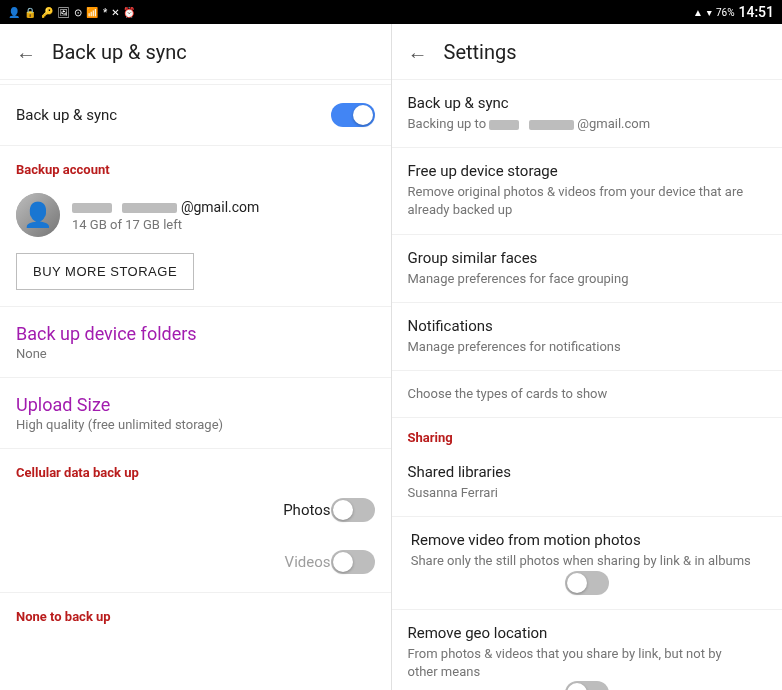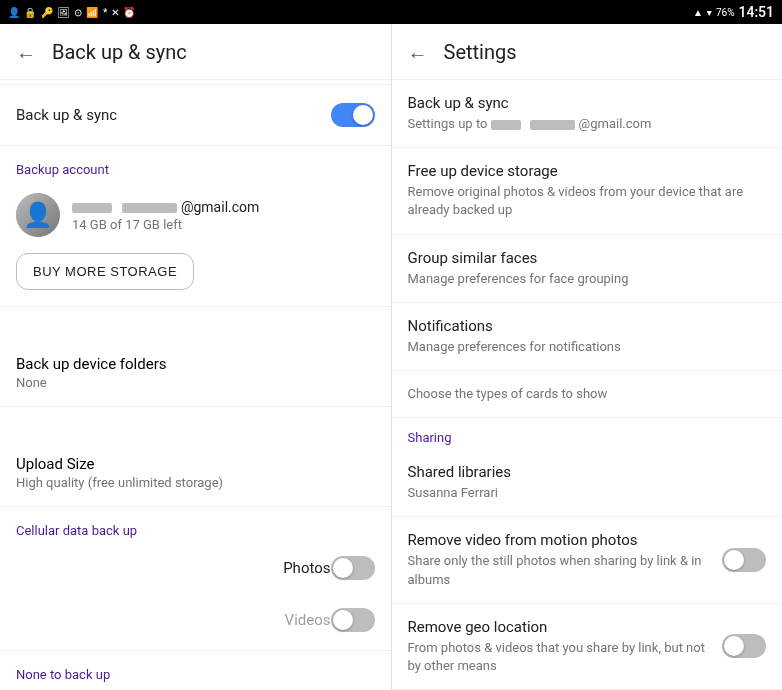--- a/index.html
+++ b/index.html
@@ -141,23 +141,23 @@
       top: 2px;
       box-shadow: 0 1px 3px rgba(0,0,0,0.3);
       transition: left 0.2s;
     }
     .toggle.on .toggle-thumb { left: 22px; }
     .toggle.off .toggle-thumb { left: 2px; }
 
     
     .section-heading {
       font-size: 13px;
-      color: #4c1d95;
+      color: #b91c1c;
       padding: 12px 16px 4px;
-      font-weight: 400;
+      font-weight: 700;
     }
 
     
     .account-row {
       display: flex;
       align-items: center;
       padding: 12px 16px;
       gap: 12px;
     }
     .avatar {
@@ -202,44 +202,43 @@
       border-radius: 2px;
       height: 10px;
       vertical-align: middle;
     }
 
     
     .outline-button {
       margin: 4px 16px 12px;
       border: 1px solid #bdbdbd;
       background: #fff;
-      border-radius: 12px;
+      border-radius: 0;
       padding: 10px 16px;
       font-size: 13px;
       color: #212121;
       font-weight: 500;
       letter-spacing: 0.5px;
       cursor: pointer;
       display: inline-block;
     }
 
     .divider {
       height: 1px;
       background: #f0f0f0;
       margin: 4px 0;
     }
 
     .sub-setting-row {
       padding: 12px 16px;
     }
     .sub-setting-label {
-      font-size: 15px;
-      color: #000000;
+      font-size: 18px;
+      color: #a21caf;
       margin-bottom: 2px;
-      margin-top: 32px;
     }
     .sub-setting-desc {
       font-size: 13px;
       color: #757575;
     }
 
     .cellular-row {
       display: flex;
       align-items: center;
       justify-content: flex-end;
@@ -262,20 +261,21 @@
       color: #757575;
       line-height: 1.4;
     }
 
     .settings-item-row {
       display: flex;
       align-items: center;
       justify-content: space-between;
       padding: 14px 16px;
       border-bottom: 1px solid #f0f0f0;
+      flex-direction: column;
     }
     .settings-item-text {
       flex: 1;
       margin-right: 12px;
     }
   </style>
 </head>
 <body>
 
 <div class="status-bar">
@@ -382,21 +382,21 @@
     <div class="toolbar">
       <span class="back-icon">←</span>
       <span class="toolbar-title">Settings</span>
     </div>
 
     <div class="screen-content">
 
       <div class="settings-item">
         <div class="settings-item-title">Back up &amp; sync</div>
         <div class="settings-item-desc">
-          <span>Settings up to </span>
+          <span>Backing up to </span>
           <span class="redacted" style="width:30px"></span>
           &nbsp;
           <span class="redacted" style="width:45px"></span>
           <span>@gmail.com</span>
         </div>
       </div>
 
       <div class="settings-item">
         <div class="settings-item-title">Free up device storage</div>
         <div class="settings-item-desc">Remove original photos &amp; videos from your device that are already backed up</div>

